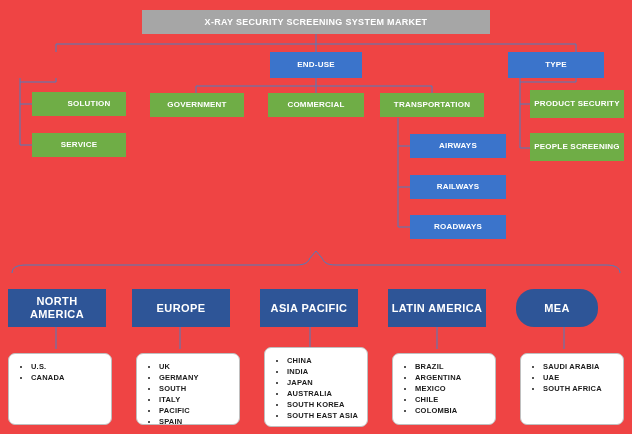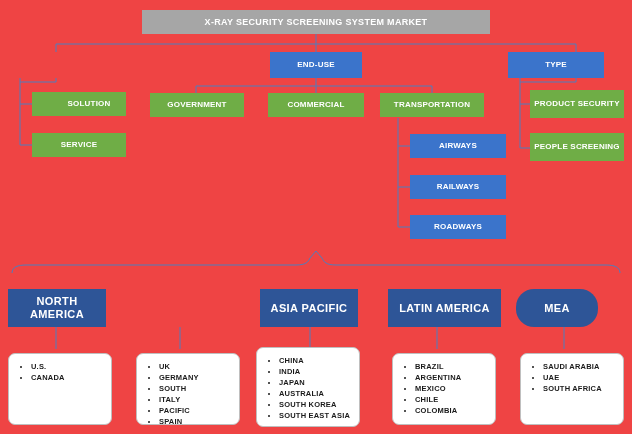--- a/index.html
+++ b/index.html
@@ -138,41 +138,42 @@
   <div class="box green" style="left:380px; top:93px; width:104px; height:24px;">TRANSPORTATION</div>
 
   <div class="box green" style="left:530px; top:90px; width:94px; height:28px;">PRODUCT SECURITY</div>
   <div class="box green" style="left:530px; top:133px; width:94px; height:28px;">PEOPLE SCREENING</div>
 
   <div class="box blue" style="left:410px; top:134px; width:96px; height:24px;">AIRWAYS</div>
   <div class="box blue" style="left:410px; top:175px; width:96px; height:24px;">RAILWAYS</div>
   <div class="box blue" style="left:410px; top:215px; width:96px; height:24px;">ROADWAYS</div>
 
   <div class="box darkblue" style="left:8px; top:289px; width:98px; height:38px;">NORTH AMERICA</div>
+  <div class="box darkblue" style="left:132px; top:289px; width:98px; height:38px;">EUROPE</div>
   <div class="box darkblue" style="left:260px; top:289px; width:98px; height:38px;">ASIA PACIFIC</div>
-  <div class="box darkblue" style="left:388px; top:289px; width:113px; height:38px;">LATIN AMERICA</div>
+  <div class="box darkblue" style="left:388px; top:289px; width:98px; height:38px;">LATIN AMERICA</div>
   <div class="box darkblue" style="left:516px; top:289px; width:82px; height:38px;border-radius:18px;">MEA</div>
 
   <div class="region-list" style="left:8px; top:353px; width:104px; height:72px;">
     <ul>
         <li>U.S.</li>
         <li>CANADA</li>
       </ul>
   </div>
   <div class="region-list" style="left:136px; top:353px; width:104px; height:72px;">
     <ul>
         <li>UK</li>
         <li>GERMANY</li>
         <li>SOUTH</li>
         <li>ITALY</li>
         <li>PACIFIC</li>
         <li>SPAIN</li>
       </ul>
   </div>
-  <div class="region-list" style="left:256px; top:347px; width:104px; height:80px;">
+  <div class="region-list" style="left:264px; top:347px; width:104px; height:80px;">
     <ul>
         <li>CHINA</li>
         <li>INDIA</li>
         <li>JAPAN</li>
         <li>AUSTRALIA</li>
         <li>SOUTH KOREA</li>
         <li>SOUTH EAST ASIA</li>
       </ul>
   </div>
   <div class="region-list" style="left:392px; top:353px; width:104px; height:72px;">

